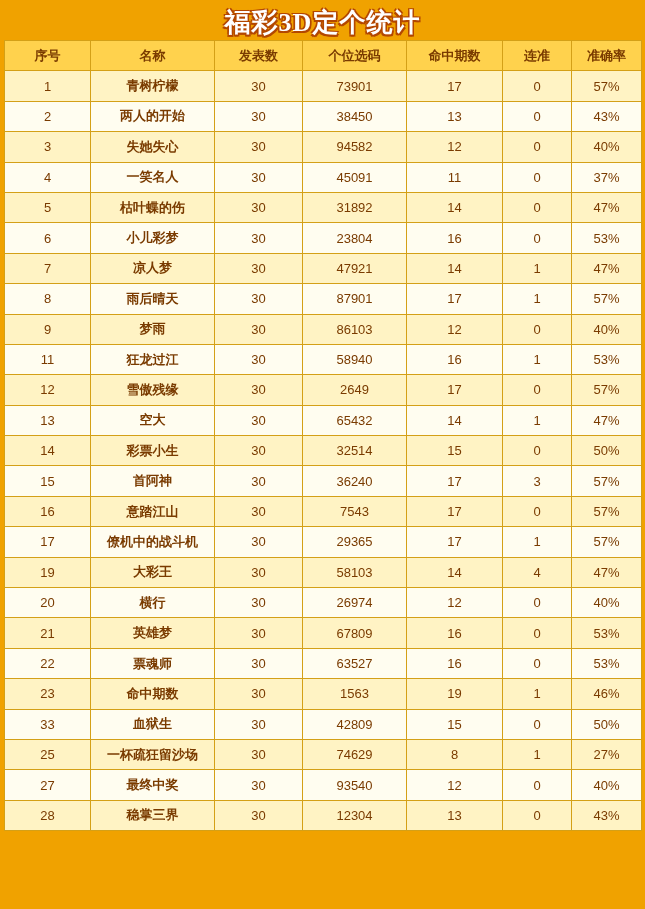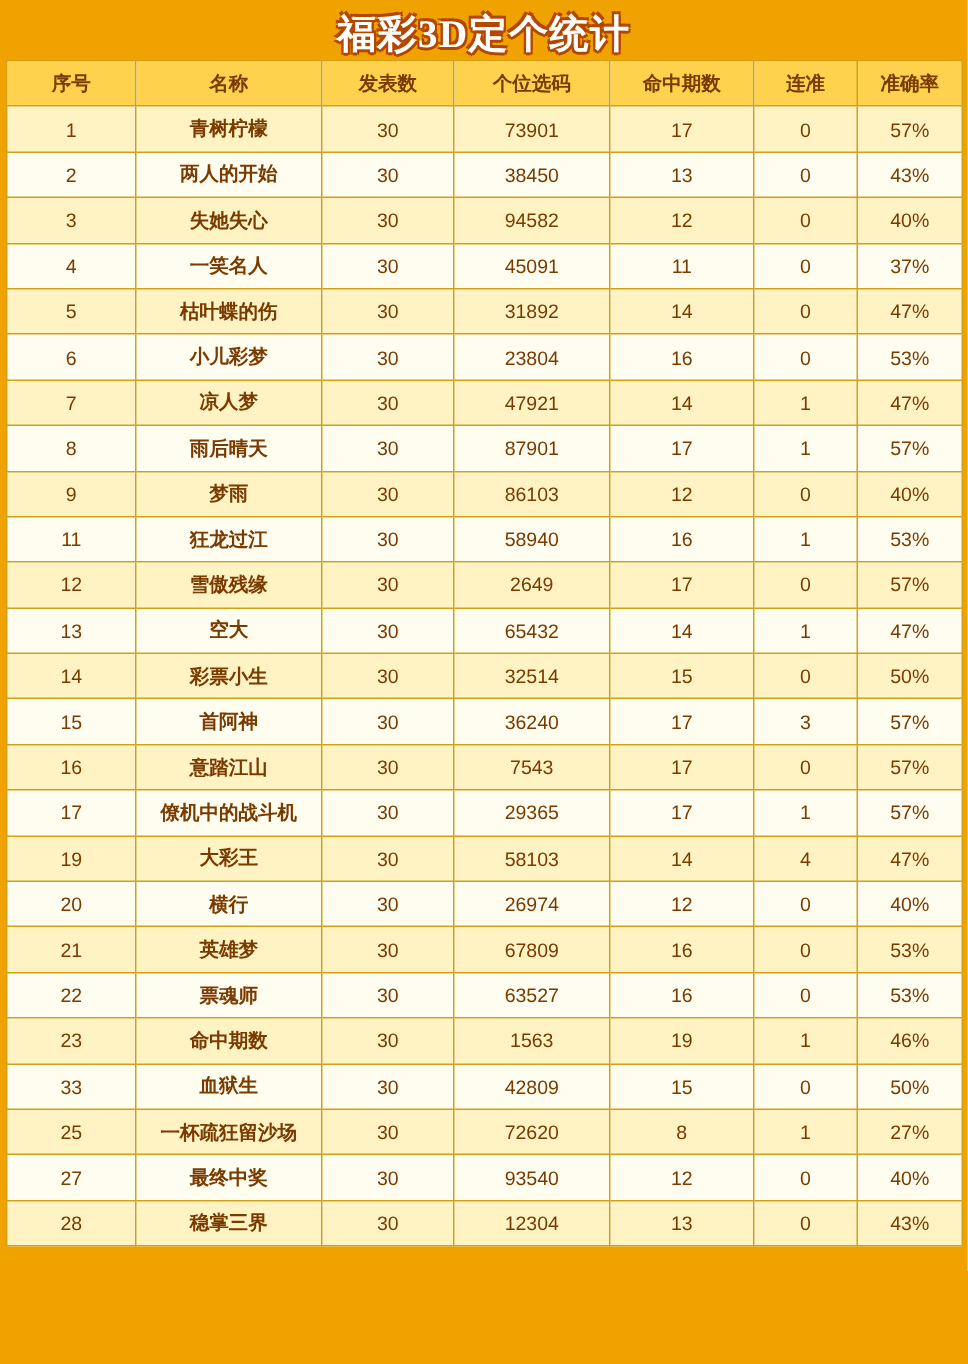--- a/index.html
+++ b/index.html
@@ -313,21 +313,21 @@
           <td class="num">30</td>
           <td class="num">42809</td>
           <td class="num">15</td>
           <td class="num">0</td>
           <td class="num">50%</td>
         </tr>
         <tr>
           <td class="num">25</td>
           <td class="name">一杯疏狂留沙场</td>
           <td class="num">30</td>
-          <td class="num">72620</td>
+          <td class="num">74629</td>
           <td class="num">8</td>
           <td class="num">1</td>
           <td class="num">27%</td>
         </tr>
         <tr>
           <td class="num">27</td>
           <td class="name">最终中奖</td>
           <td class="num">30</td>
           <td class="num">93540</td>
           <td class="num">12</td>

